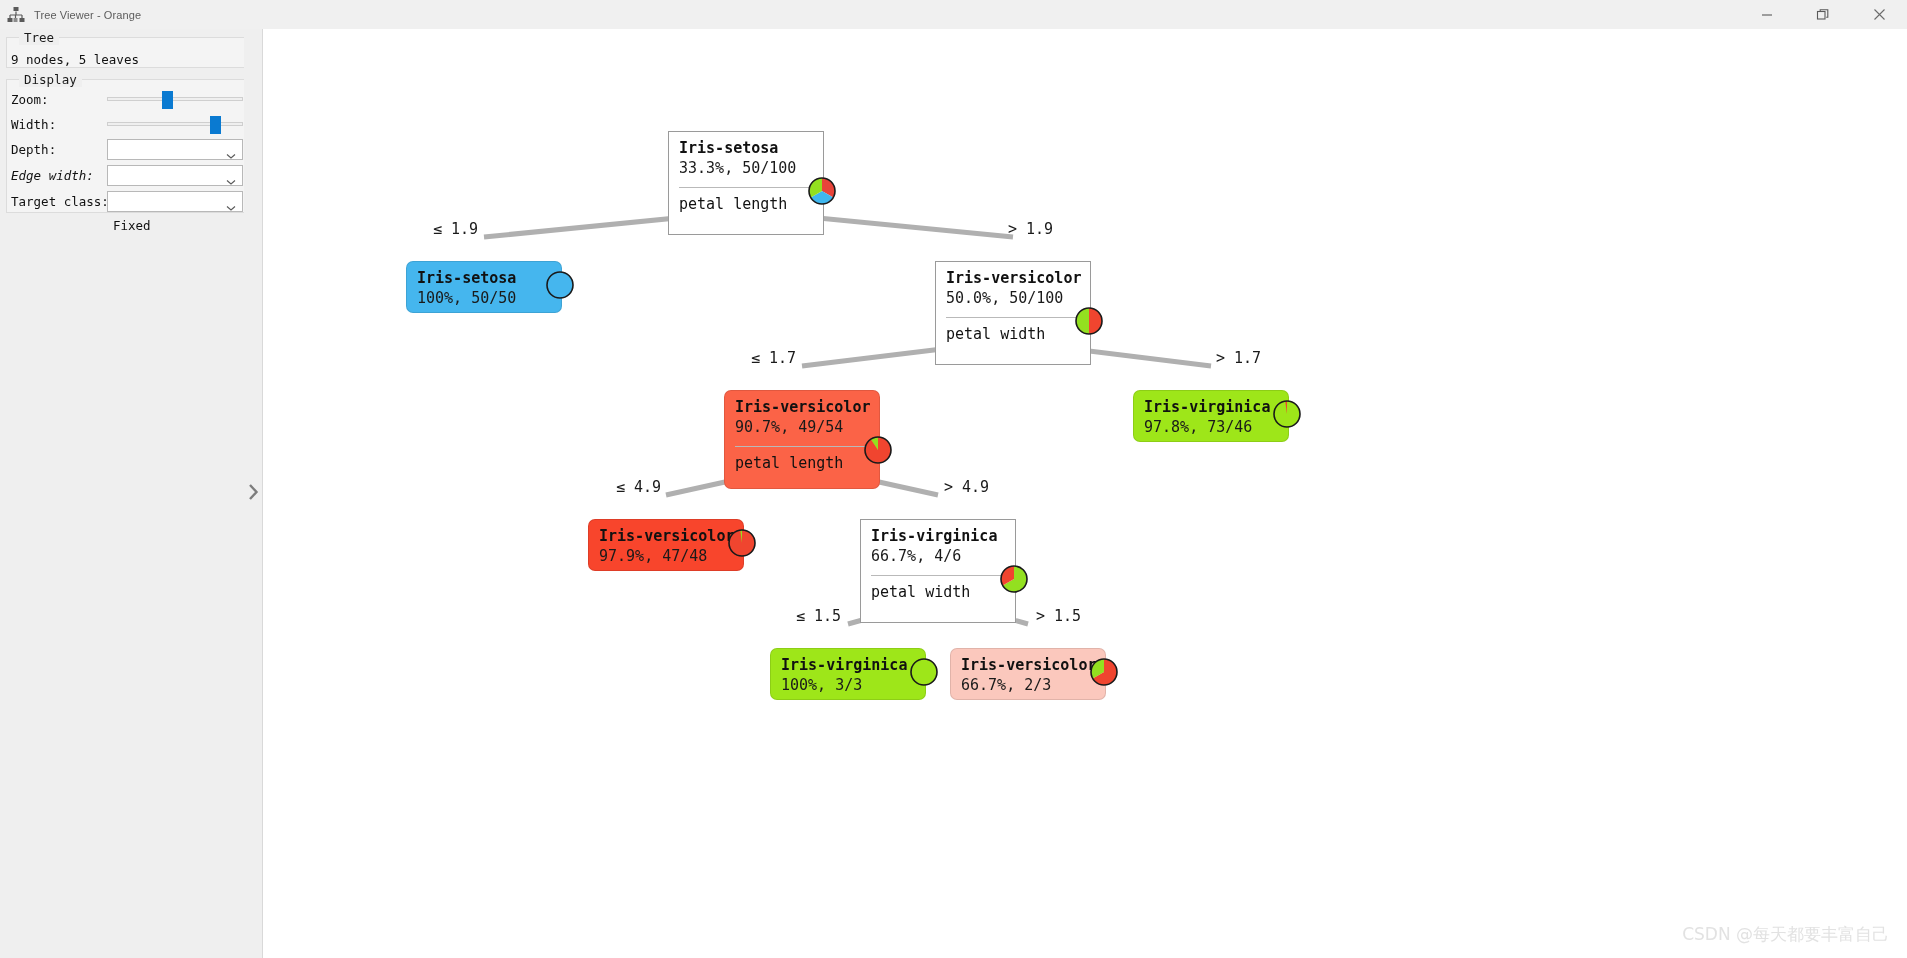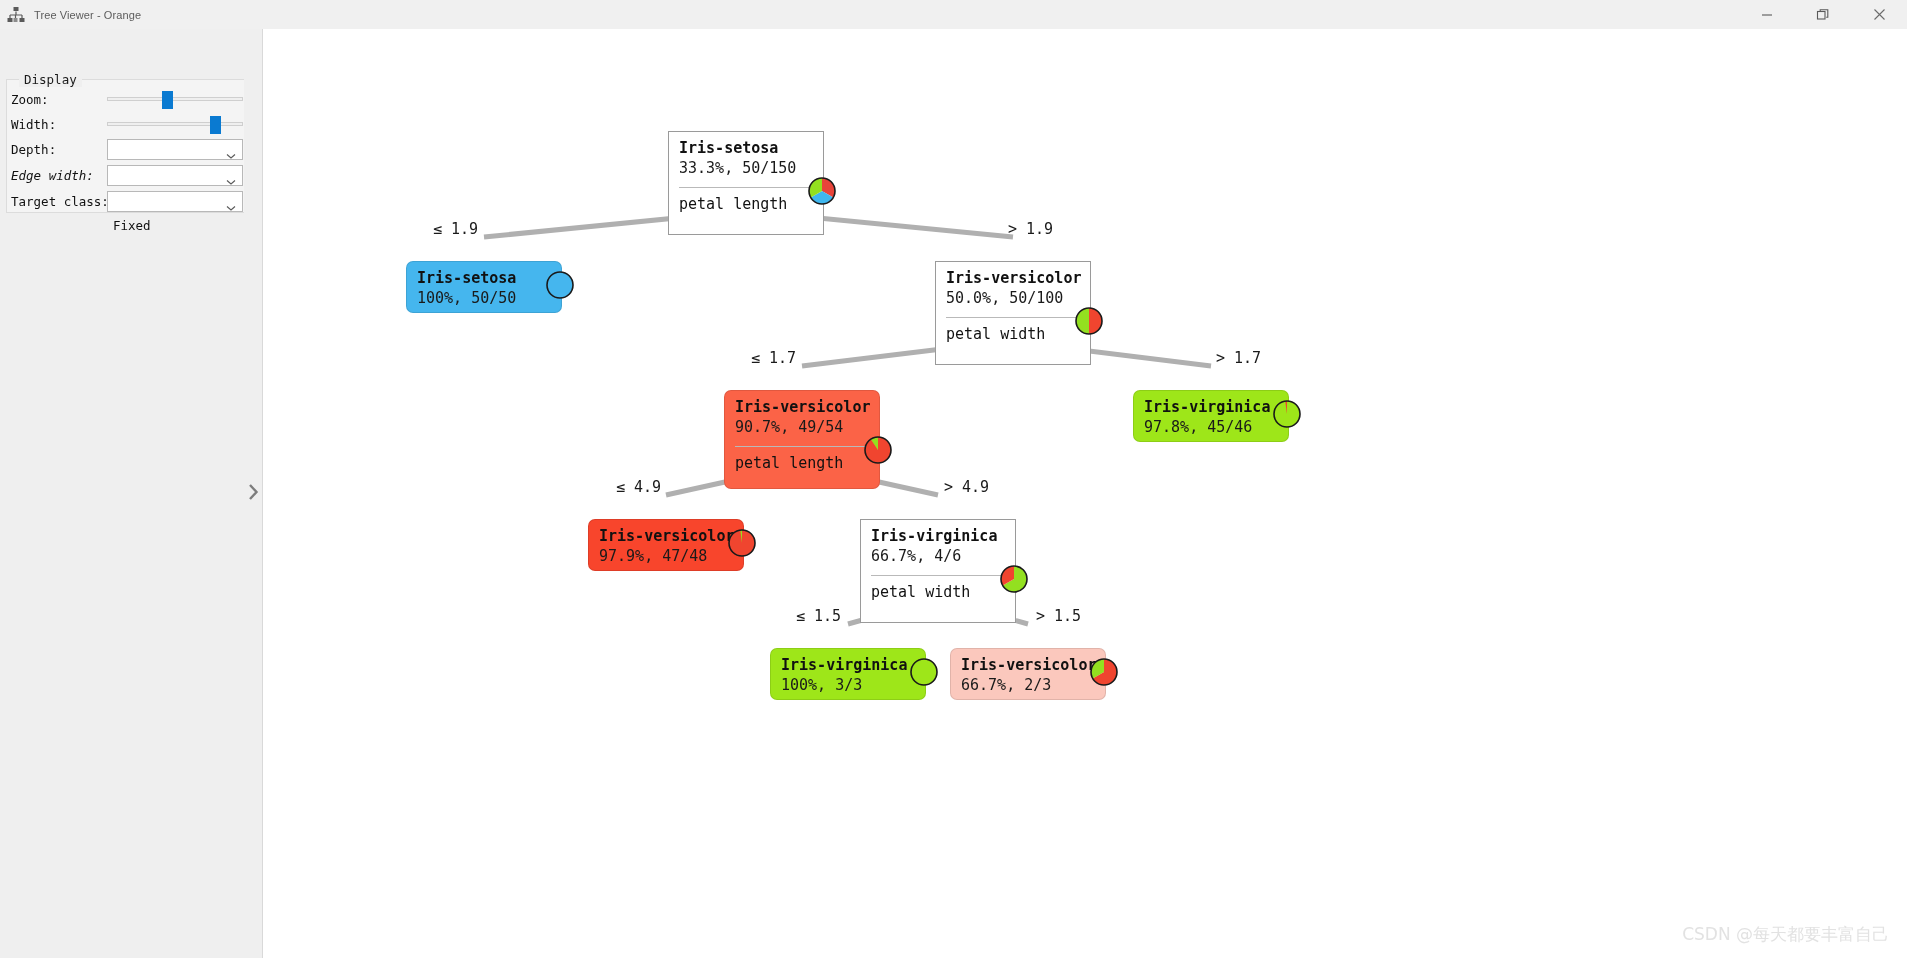--- a/index.html
+++ b/index.html
@@ -277,20 +277,24 @@
     <div class="win-btn">
       <svg width="13" height="13" viewBox="0 0 13 13">
         <path d="M1.5 1.5 L11.5 11.5 M11.5 1.5 L1.5 11.5" stroke="#6b6b6b" stroke-width="1.1"></path>
       </svg>
     </div>
   </div>
 </div>
 
 <div class="sidebar">
 
+  <div class="groupbox" id="tree-group">
+    <span class="groupbox-title">Tree</span>
+    <span id="tree-info">9 nodes, 5 leaves</span>
+  </div>
 
   <div class="groupbox" id="display-group">
     <span class="groupbox-title">Display</span>
 
     <div class="row" style="top:8px;">
       <span class="row-label">Zoom:</span>
       <span class="slider">
         <span class="slider-track"></span>
         <span class="slider-handle" id="zoom-handle" style="left: 55px;"></span>
       </span>
@@ -361,21 +365,21 @@
       <line x1="539" y1="436" x2="403" y2="466" stroke="#b0b0b0" stroke-width="5"></line>
       <line x1="539" y1="436" x2="675" y2="466" stroke="#b0b0b0" stroke-width="5"></line>
       <circle cx="539" cy="436" r="7" fill="#b0b0b0" stroke="#d6d6d6" stroke-width="1.5"></circle>
       <line x1="675" y1="570" x2="585" y2="595" stroke="#b0b0b0" stroke-width="5"></line>
       <line x1="675" y1="570" x2="765" y2="595" stroke="#b0b0b0" stroke-width="5"></line>
       <circle cx="675" cy="570" r="7" fill="#b0b0b0" stroke="#d6d6d6" stroke-width="1.5"></circle>
     </svg>
   <div id="node-layer">
       <div class="node internal" style="left: 405px; top: 78px; width: 156px; height: 104px;">
         <div class="node-title">Iris-setosa</div>
-        <div class="node-stats">33.3%,  50/150</div>
+        <div class="node-stats">33.3%,  50/100</div>
         <div class="node-divider"></div>
         <div class="node-attr">petal length</div>
         <span class="node-pie topbias"><svg width="30" height="30" viewBox="0 0 30 30">
             <path d="M15,15 L15,2 A13,13 0 0,1 26.27191911513837,21.476406369413382 Z" fill="#e8443a"></path>
             <path d="M15,15 L26.27191911513837,21.476406369413382 A13,13 0 0,1 3.7689955764931415,21.547101621264893 Z" fill="#3fb7ef"></path>
             <path d="M15,15 L3.7689955764931415,21.547101621264893 A13,13 0 0,1 14.999999999999998,2 Z" fill="#93e020"></path>
     <circle cx="15" cy="15" r="13" fill="none" stroke="#1a1a1a" stroke-width="1.6"></circle>
           </svg></span>
       </div>
       <div class="node leaf" style="left: 143px; top: 208px; width: 156px; height: 52px; background: rgb(69, 182, 238);">
@@ -403,21 +407,21 @@
         <div class="node-divider"></div>
         <div class="node-attr">petal length</div>
         <span class="node-pie topbias"><svg width="30" height="30" viewBox="0 0 30 30">
             <path d="M15,15 L15,2 A13,13 0 1,1 7.828603681830405,4.156980363028776 Z" fill="#f0452f"></path>
             <path d="M15,15 L7.828603681830405,4.156980363028776 A13,13 0 0,1 14.999999999999998,2 Z" fill="#93e020"></path>
     <circle cx="15" cy="15" r="13" fill="none" stroke="#1a1a1a" stroke-width="1.6"></circle>
           </svg></span>
       </div>
       <div class="node leaf" style="left: 870px; top: 337px; width: 156px; height: 52px; background: rgb(158, 230, 25);">
         <div class="node-title">Iris-virginica</div>
-        <div class="node-stats">97.8%,  45/46</div>
+        <div class="node-stats">97.8%,  73/46</div>
         <span class="node-pie"><svg width="30" height="30" viewBox="0 0 30 30">
             <path d="M15,15 L15,2 A13,13 0 1,1 13.208726221099699,2.1240014659435342 Z" fill="#9ee619"></path>
             <path d="M15,15 L13.208726221099699,2.1240014659435342 A13,13 0 0,1 14.999999999999998,2 Z" fill="#f0452f"></path>
     <circle cx="15" cy="15" r="13" fill="none" stroke="#1a1a1a" stroke-width="1.6"></circle>
           </svg></span>
       </div>
       <div class="node leaf" style="left: 325px; top: 466px; width: 156px; height: 52px; background: rgb(248, 69, 44);">
         <div class="node-title">Iris-versicolor</div>
         <div class="node-stats">97.9%,  47/48</div>
         <span class="node-pie"><svg width="30" height="30" viewBox="0 0 30 30">

